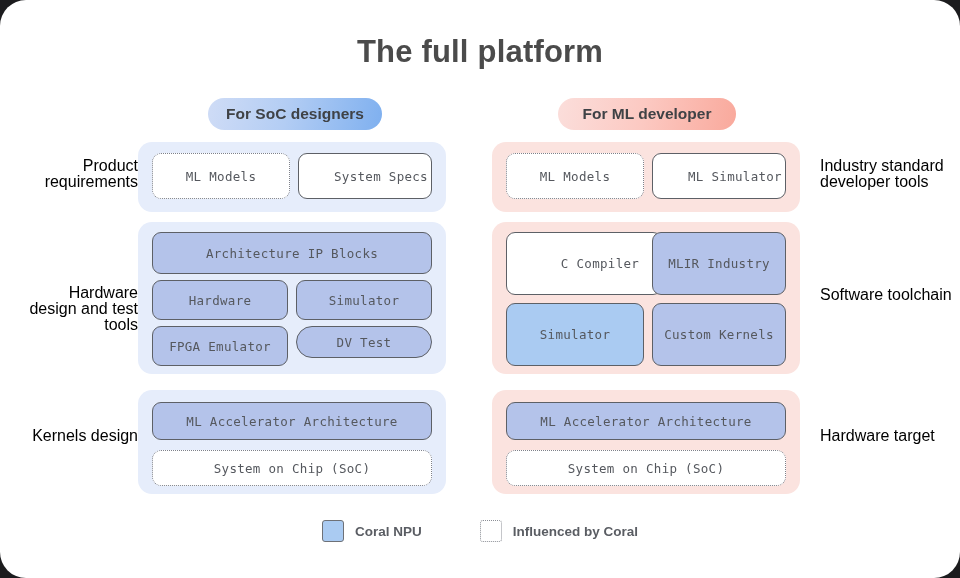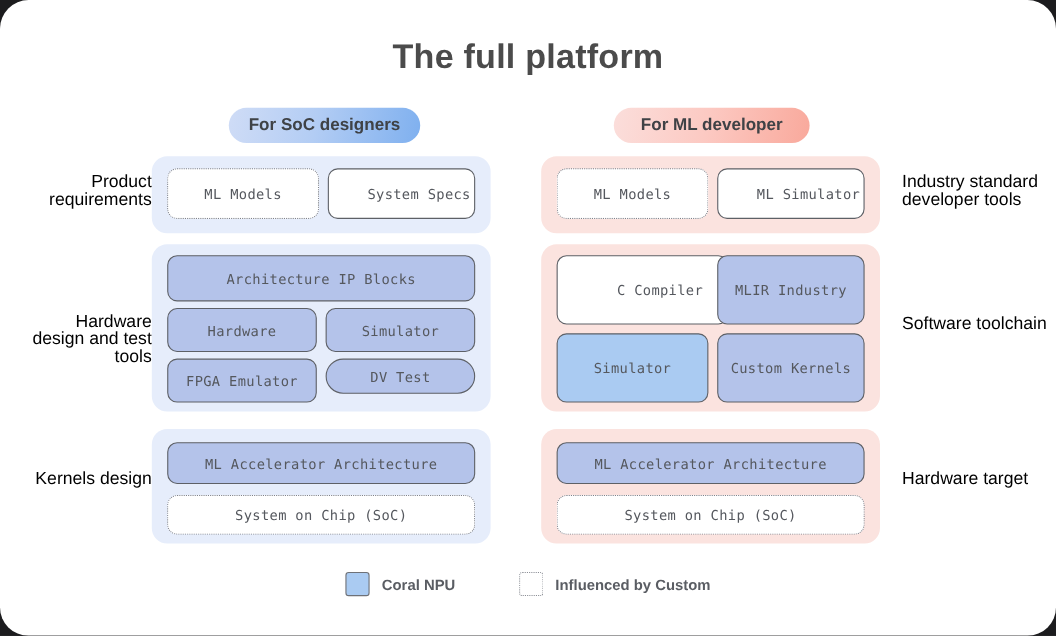--- a/index.html
+++ b/index.html
@@ -222,17 +222,17 @@
   <div class="node periwinkle" id="n-r-mlaccel">ML Accelerator Architecture</div>
   <div class="node dashed-white" id="n-r-soc">System on Chip (SoC)</div>
 
   <div id="legend">
     <div class="legend-item">
       <span class="swatch fill"></span>
       <span>Coral NPU</span>
     </div>
     <div class="legend-item">
       <span class="swatch dashed"></span>
-      <span>Influenced by Custom</span>
+      <span>Influenced by Coral</span>
     </div>
   </div>
 
 </div>
 
 </body></html>

